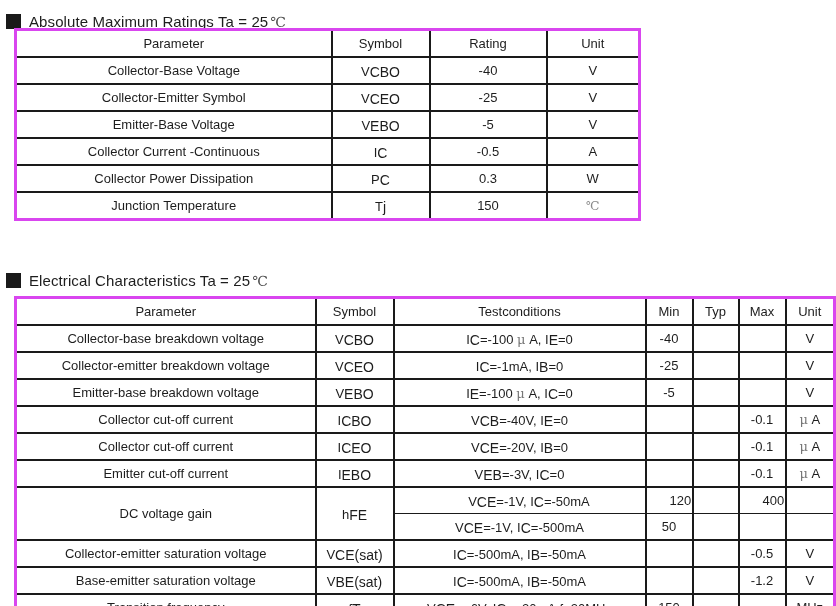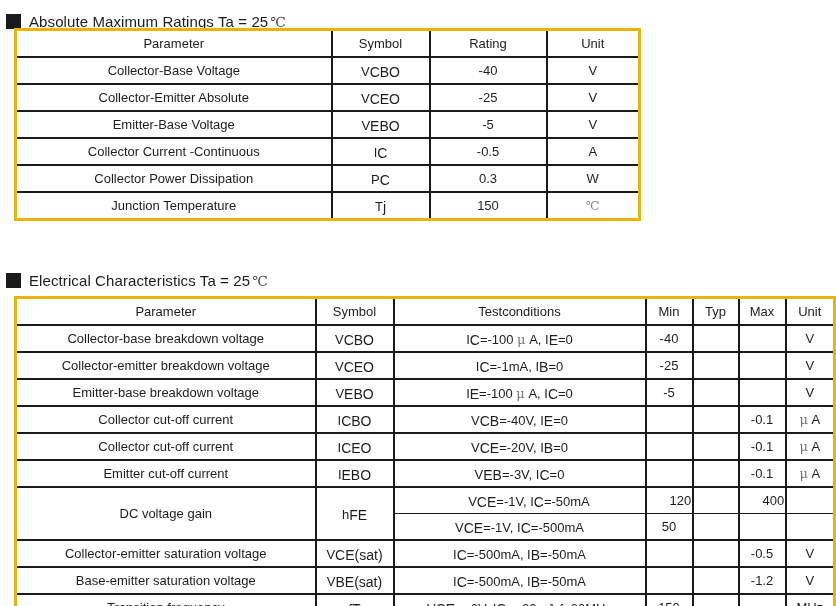--- a/index.html
+++ b/index.html
@@ -10,21 +10,21 @@
   }
   .sec-title{
     position:absolute;left:6px;display:flex;align-items:center;
     font-size:15px;letter-spacing:0.1px;
   }
   .sq{width:15px;height:15px;background:#1a1a1a;display:inline-block;margin-right:8px;flex:0 0 auto;}
   .degc-title{font-family:"DejaVu Serif",serif;color:#4a4a4a;font-size:14px;margin-left:2px;}
 
   table{
     position:absolute;border-collapse:collapse;table-layout:fixed;
-    border:3px solid #eab308;background:#fff;
+    border:3px solid #d946ef;background:#fff;
   }
   th,td{
     border:2px solid #1a1a1a;height:25px;font-size:13px;font-weight:normal;
     padding:0 4px;white-space:nowrap;overflow:hidden;color:#1d1d1d;
   }
   th{text-align:center;padding:0 2px;}
   td.left{text-align:center;}
   td.center{text-align:center;padding:0 2px;}
   td.thin-b{border-bottom-width:1px;padding-left:23px;}
   td.thin-t{border-top-width:1px;}
@@ -61,21 +61,21 @@
       </tr>
     </thead>
   <tbody>
       <tr>
         <td class="left">Collector-Base Voltage</td>
         <td class="center">V<span class="sb">CBO</span></td>
         <td class="center">-40</td>
         <td class="center">V</td>
       </tr>
       <tr>
-        <td class="left">Collector-Emitter Absolute</td>
+        <td class="left">Collector-Emitter Symbol</td>
         <td class="center">V<span class="sb">CEO</span></td>
         <td class="center">-25</td>
         <td class="center">V</td>
       </tr>
       <tr>
         <td class="left">Emitter-Base Voltage</td>
         <td class="center">V<span class="sb">EBO</span></td>
         <td class="center">-5</td>
         <td class="center">V</td>
       </tr>

